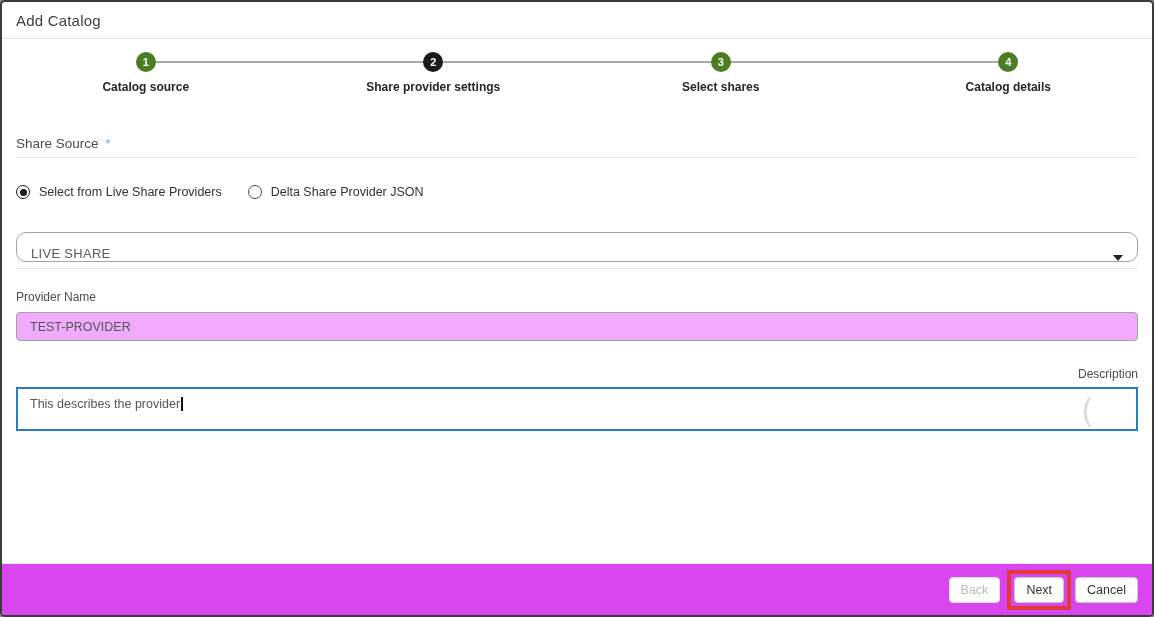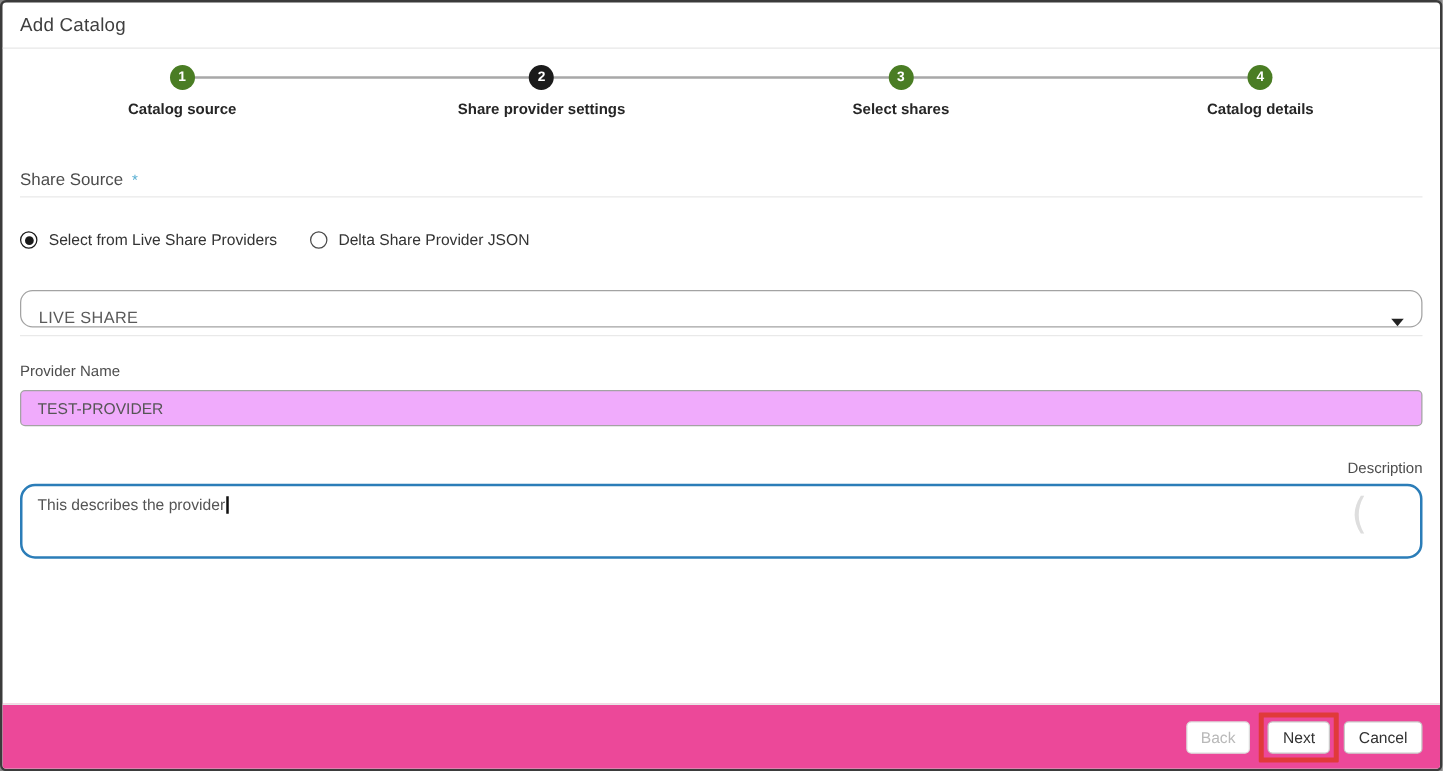--- a/index.html
+++ b/index.html
@@ -75,41 +75,41 @@
 
   .field-label { display: block; margin-top: 21px; font-size: 12px; color: #4d4d4d; }
   .field-label.desc { margin-top: 26px; text-align: right; }
   .text-input {
     margin-top: 8px; width: 100%; height: 29px;
     border: 1px solid #a3a3a3; border-radius: 4px;
     padding: 0 13px; font-size: 12.5px; color: #555;
     font-family: inherit; outline: none; background: #f0abfc;
   }
   .textarea {
-    margin-top: 6px; width: 100%; height: 60px;
-    border: 2px solid #2b7db8; border-radius: 12px;
+    margin-top: 6px; width: 100%; height: 44px;
+    border: 2px solid #2b7db8; border-radius: 0;
     padding: 8px 12px; font-size: 12.5px; color: #555;
     position: relative; background: #fff; cursor: text;
   }
   .caret-bar {
     display: inline-block; width: 1.5px; height: 14px;
     background: #111; vertical-align: text-bottom; margin-left: 1px;
   }
   .arc {
     position: absolute; right: 42px; top: 2px;
     font-size: 34px; color: #dedede; font-weight: 400;
     font-family: "DejaVu Sans", sans-serif; pointer-events: none;
   }
 
   
   .footer {
     position: absolute; left: 0; right: 0; bottom: 0; height: 52px;
     border-top: 1px solid #e6e6e6;
     display: flex; align-items: center; justify-content: flex-end;
-    padding: 16px 14px; background: #ec4899;
+    padding: 16px 14px; background: #d946ef;
   }
   .btn {
     height: 26px; min-width: 44px; padding: 0 11px;
     background: #fff; border: 1px solid #c9c9c9; border-radius: 4px;
     font-size: 12.5px; color: #333; font-family: inherit; cursor: pointer;
   }
   .btn.disabled { color: #b9b9b9; border-color: #dcdcdc; cursor: default; }
   .annotation {
     display: inline-flex; border: 4px solid #e03a3a; padding: 3px;
     margin-left: 7px; margin-right: 4px; border-radius: 1px;

